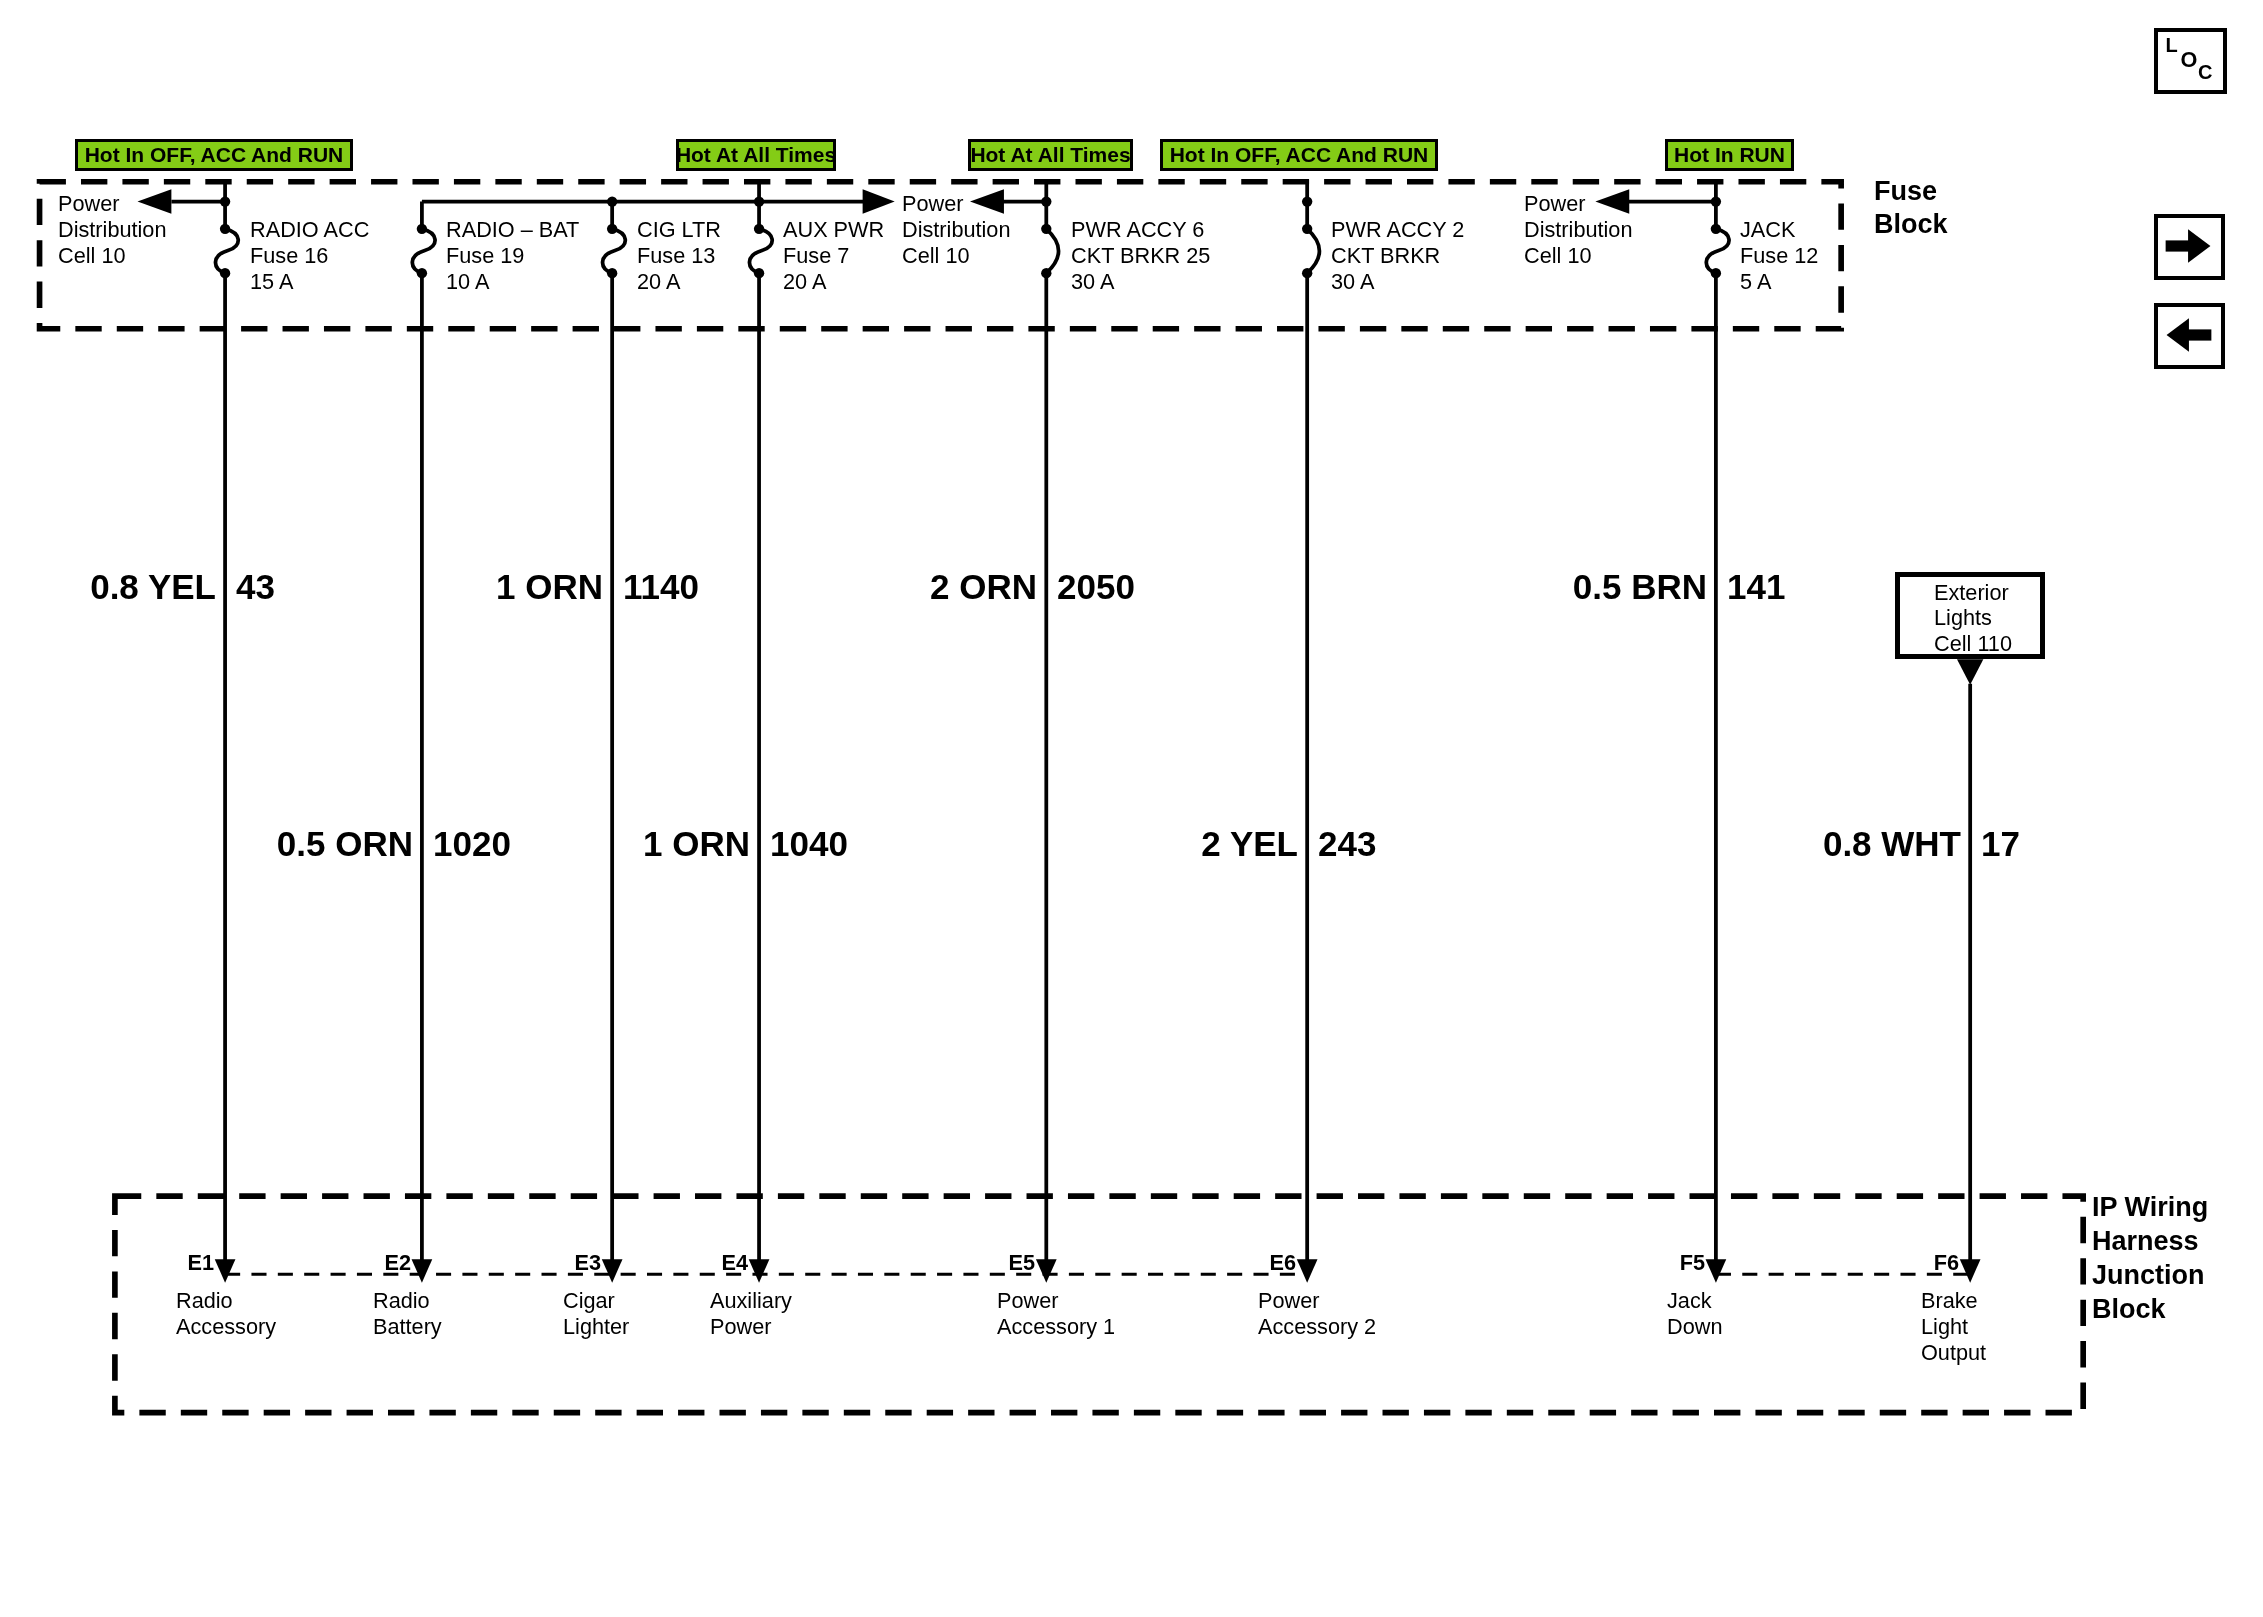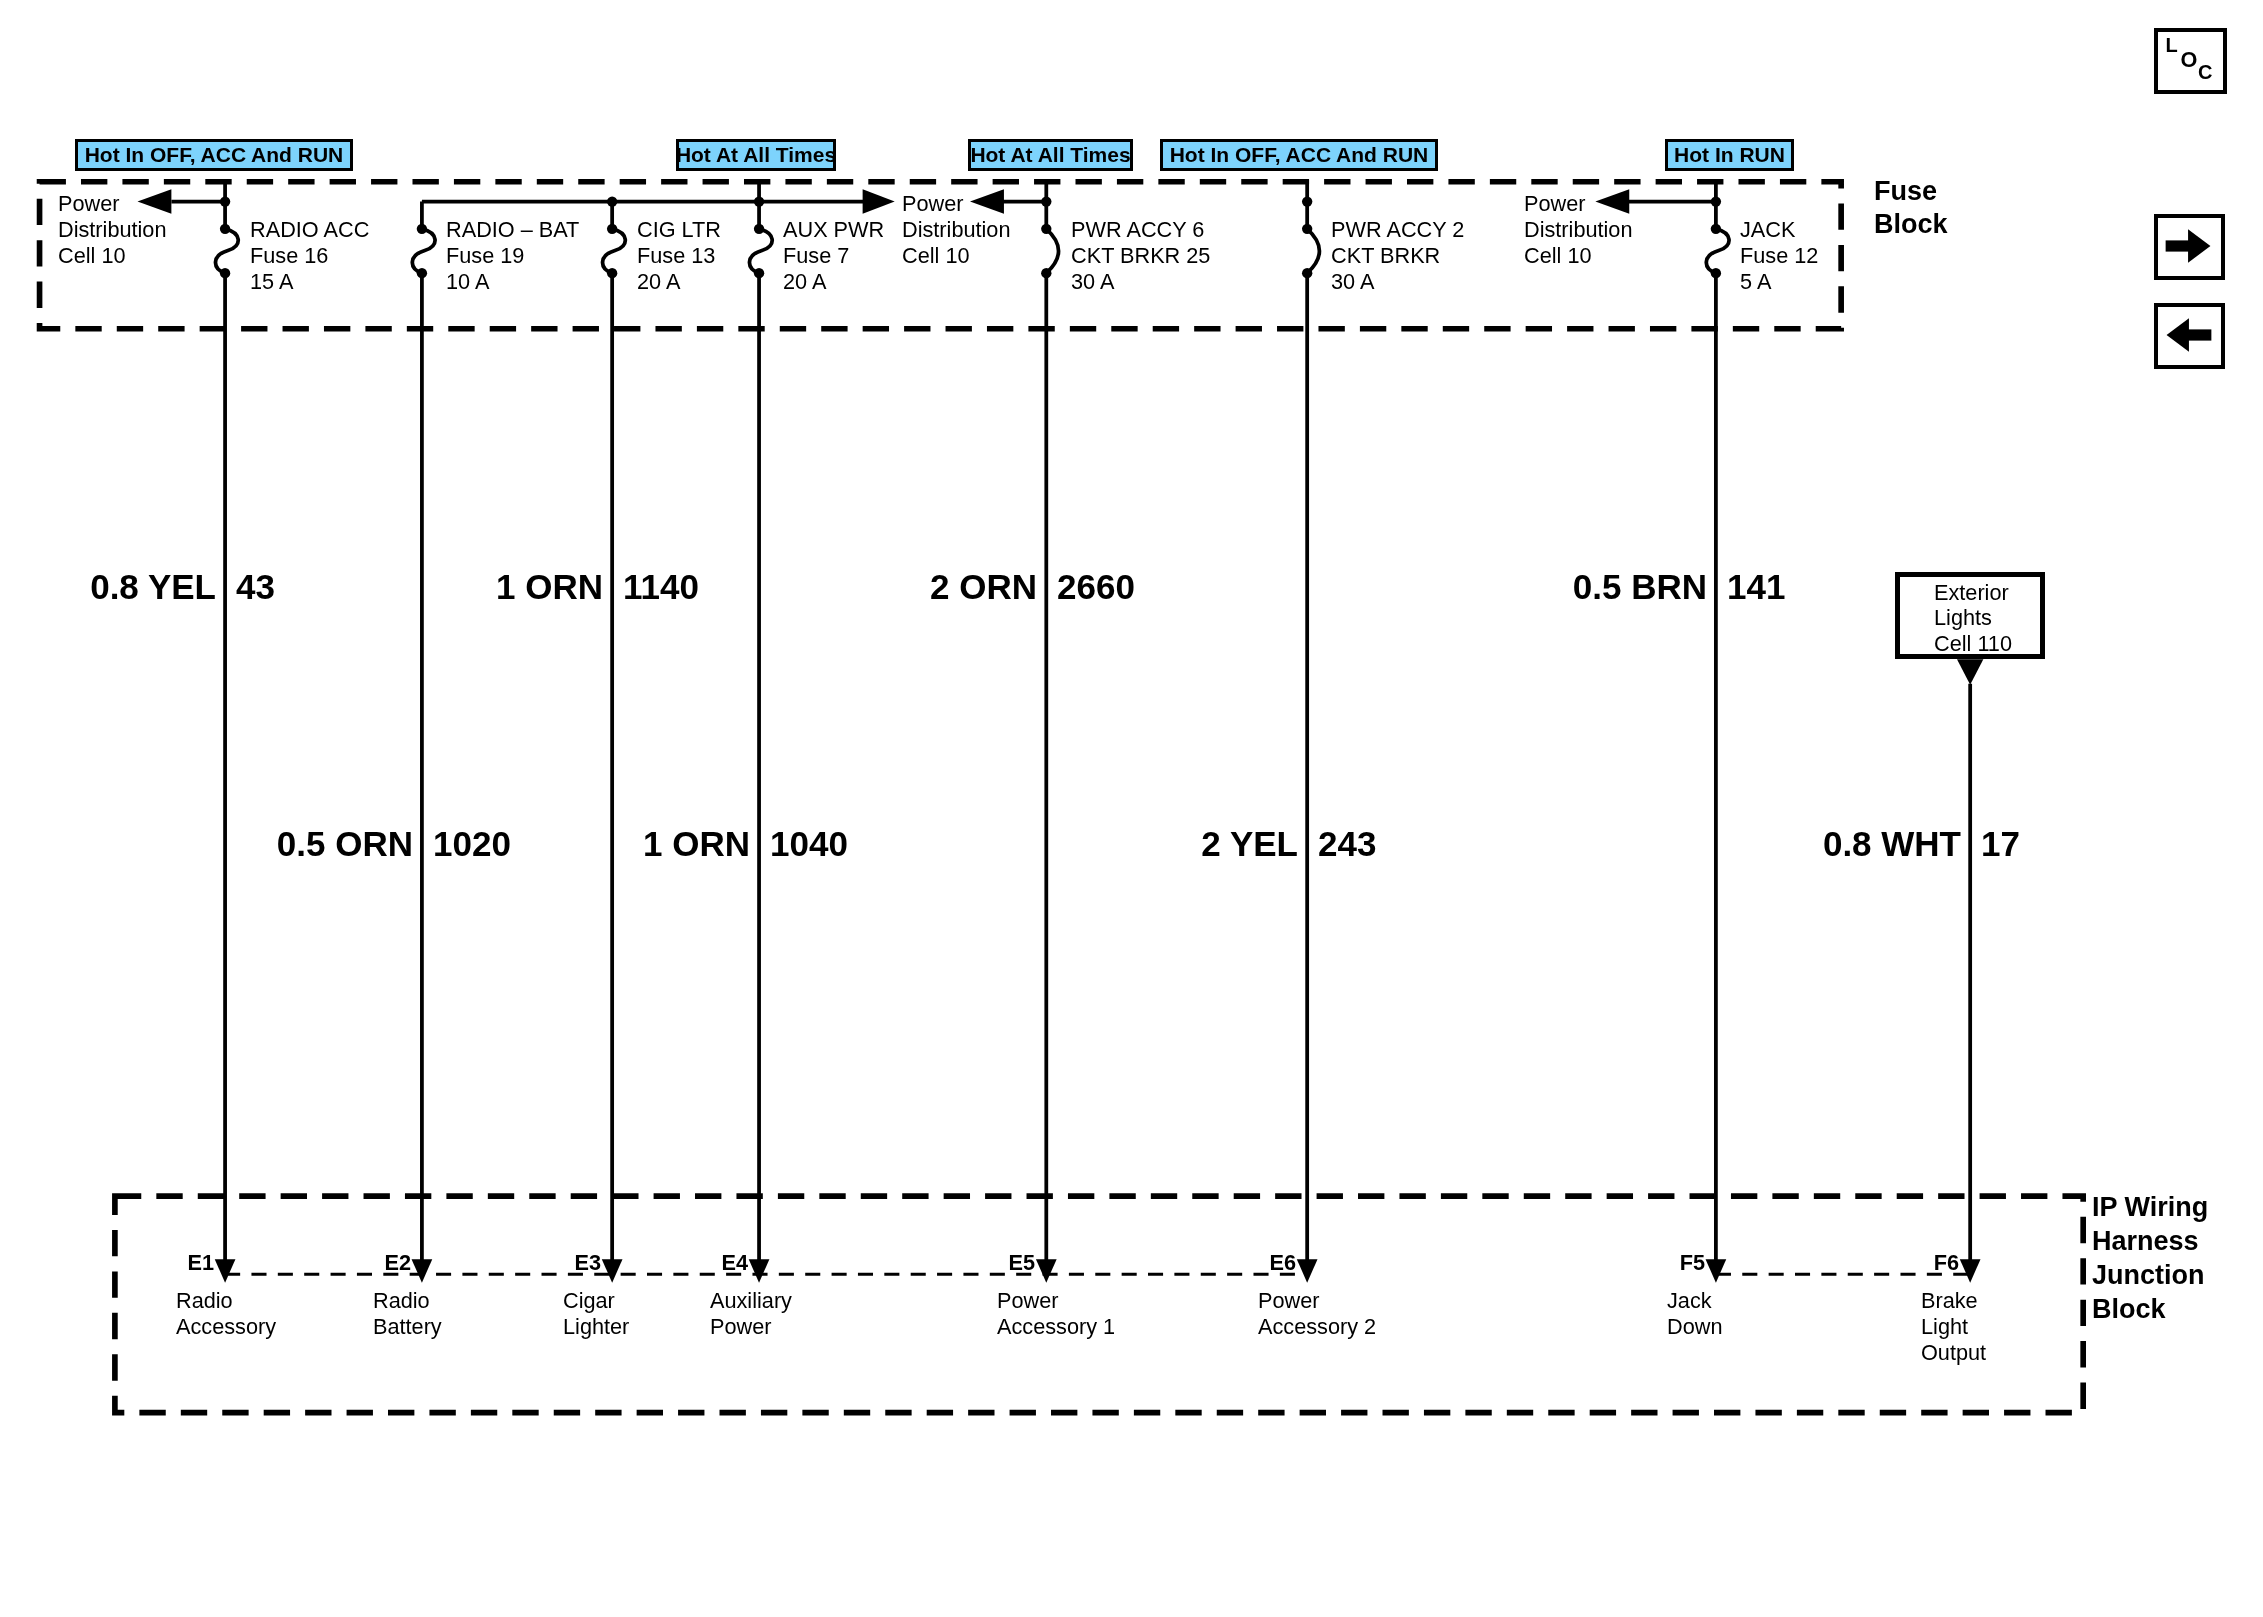--- a/index.html
+++ b/index.html
@@ -2,21 +2,21 @@
 <html style="font-size:15px"><head>
 <meta charset="utf-8">
 <style>
   html,body{margin:0;padding:0;background:#fff;}
   #stage{position:relative;width:2264px;height:1618px;background:#fff;
          font-family:"Liberation Sans",sans-serif;color:#000;overflow:hidden;}
   #lines{position:absolute;left:0;top:0;}
   .t{position:absolute;font-weight:normal;white-space:pre-line;line-height:26px;font-size:21.7px;}
   .hdr{position:absolute;display:flex;align-items:center;justify-content:center;
        border:3.8px solid #000;height:32px;box-sizing:border-box;font-size:21px;font-weight:bold;
-       white-space:nowrap;padding:0 5.6px;background:#7dd3fc;}
+       white-space:nowrap;padding:0 5.6px;background:#84cc16;}
   .wl{position:absolute;font-size:35px;font-weight:bold;white-space:nowrap;}
   .title{position:absolute;font-size:27px;line-height:33px;font-weight:bold;white-space:pre-line;}
   .pin-id{position:absolute;font-size:21.7px;font-weight:bold;white-space:nowrap;}
   .navbtn{position:absolute;width:73px;height:66px;border:4.7px solid #000;box-sizing:border-box;
           background:#fff;cursor:pointer;}
   .loc-l{position:absolute;font-weight:bold;font-family:"Liberation Sans",sans-serif;}
   .extbox{position:absolute;left:1895px;top:572px;width:150px;height:87px;
           border:5.6px solid #000;box-sizing:border-box;background:#fff;}
   .extbox .t{position:absolute;left:34px;top:2.8px;line-height:25.4px;}
 </style>
@@ -134,21 +134,21 @@
   <div class="title" style="left:2092px;top:1190px;line-height:34px">IP Wiring
 Harness
 Junction
 Block</div>
 
   <div class="wl" style="right:2048px;top:567px">0.8 YEL</div>
   <div class="wl" style="left:236px;top:567px">43</div>
   <div class="wl" style="right:1661px;top:567px">1 ORN</div>
   <div class="wl" style="left:623px;top:567px">1140</div>
   <div class="wl" style="right:1227px;top:567px">2 ORN</div>
-  <div class="wl" style="left:1057px;top:567px">2660</div>
+  <div class="wl" style="left:1057px;top:567px">2050</div>
   <div class="wl" style="right:557px;top:567px">0.5 BRN</div>
   <div class="wl" style="left:1727px;top:567px">141</div>
   <div class="wl" style="right:1851px;top:824px">0.5 ORN</div>
   <div class="wl" style="left:433px;top:824px">1020</div>
   <div class="wl" style="right:1514px;top:824px">1 ORN</div>
   <div class="wl" style="left:770px;top:824px">1040</div>
   <div class="wl" style="right:966px;top:824px">2 YEL</div>
   <div class="wl" style="left:1318px;top:824px">243</div>
   <div class="wl" style="right:303px;top:824px">0.8 WHT</div>
   <div class="wl" style="left:1981px;top:824px">17</div>

